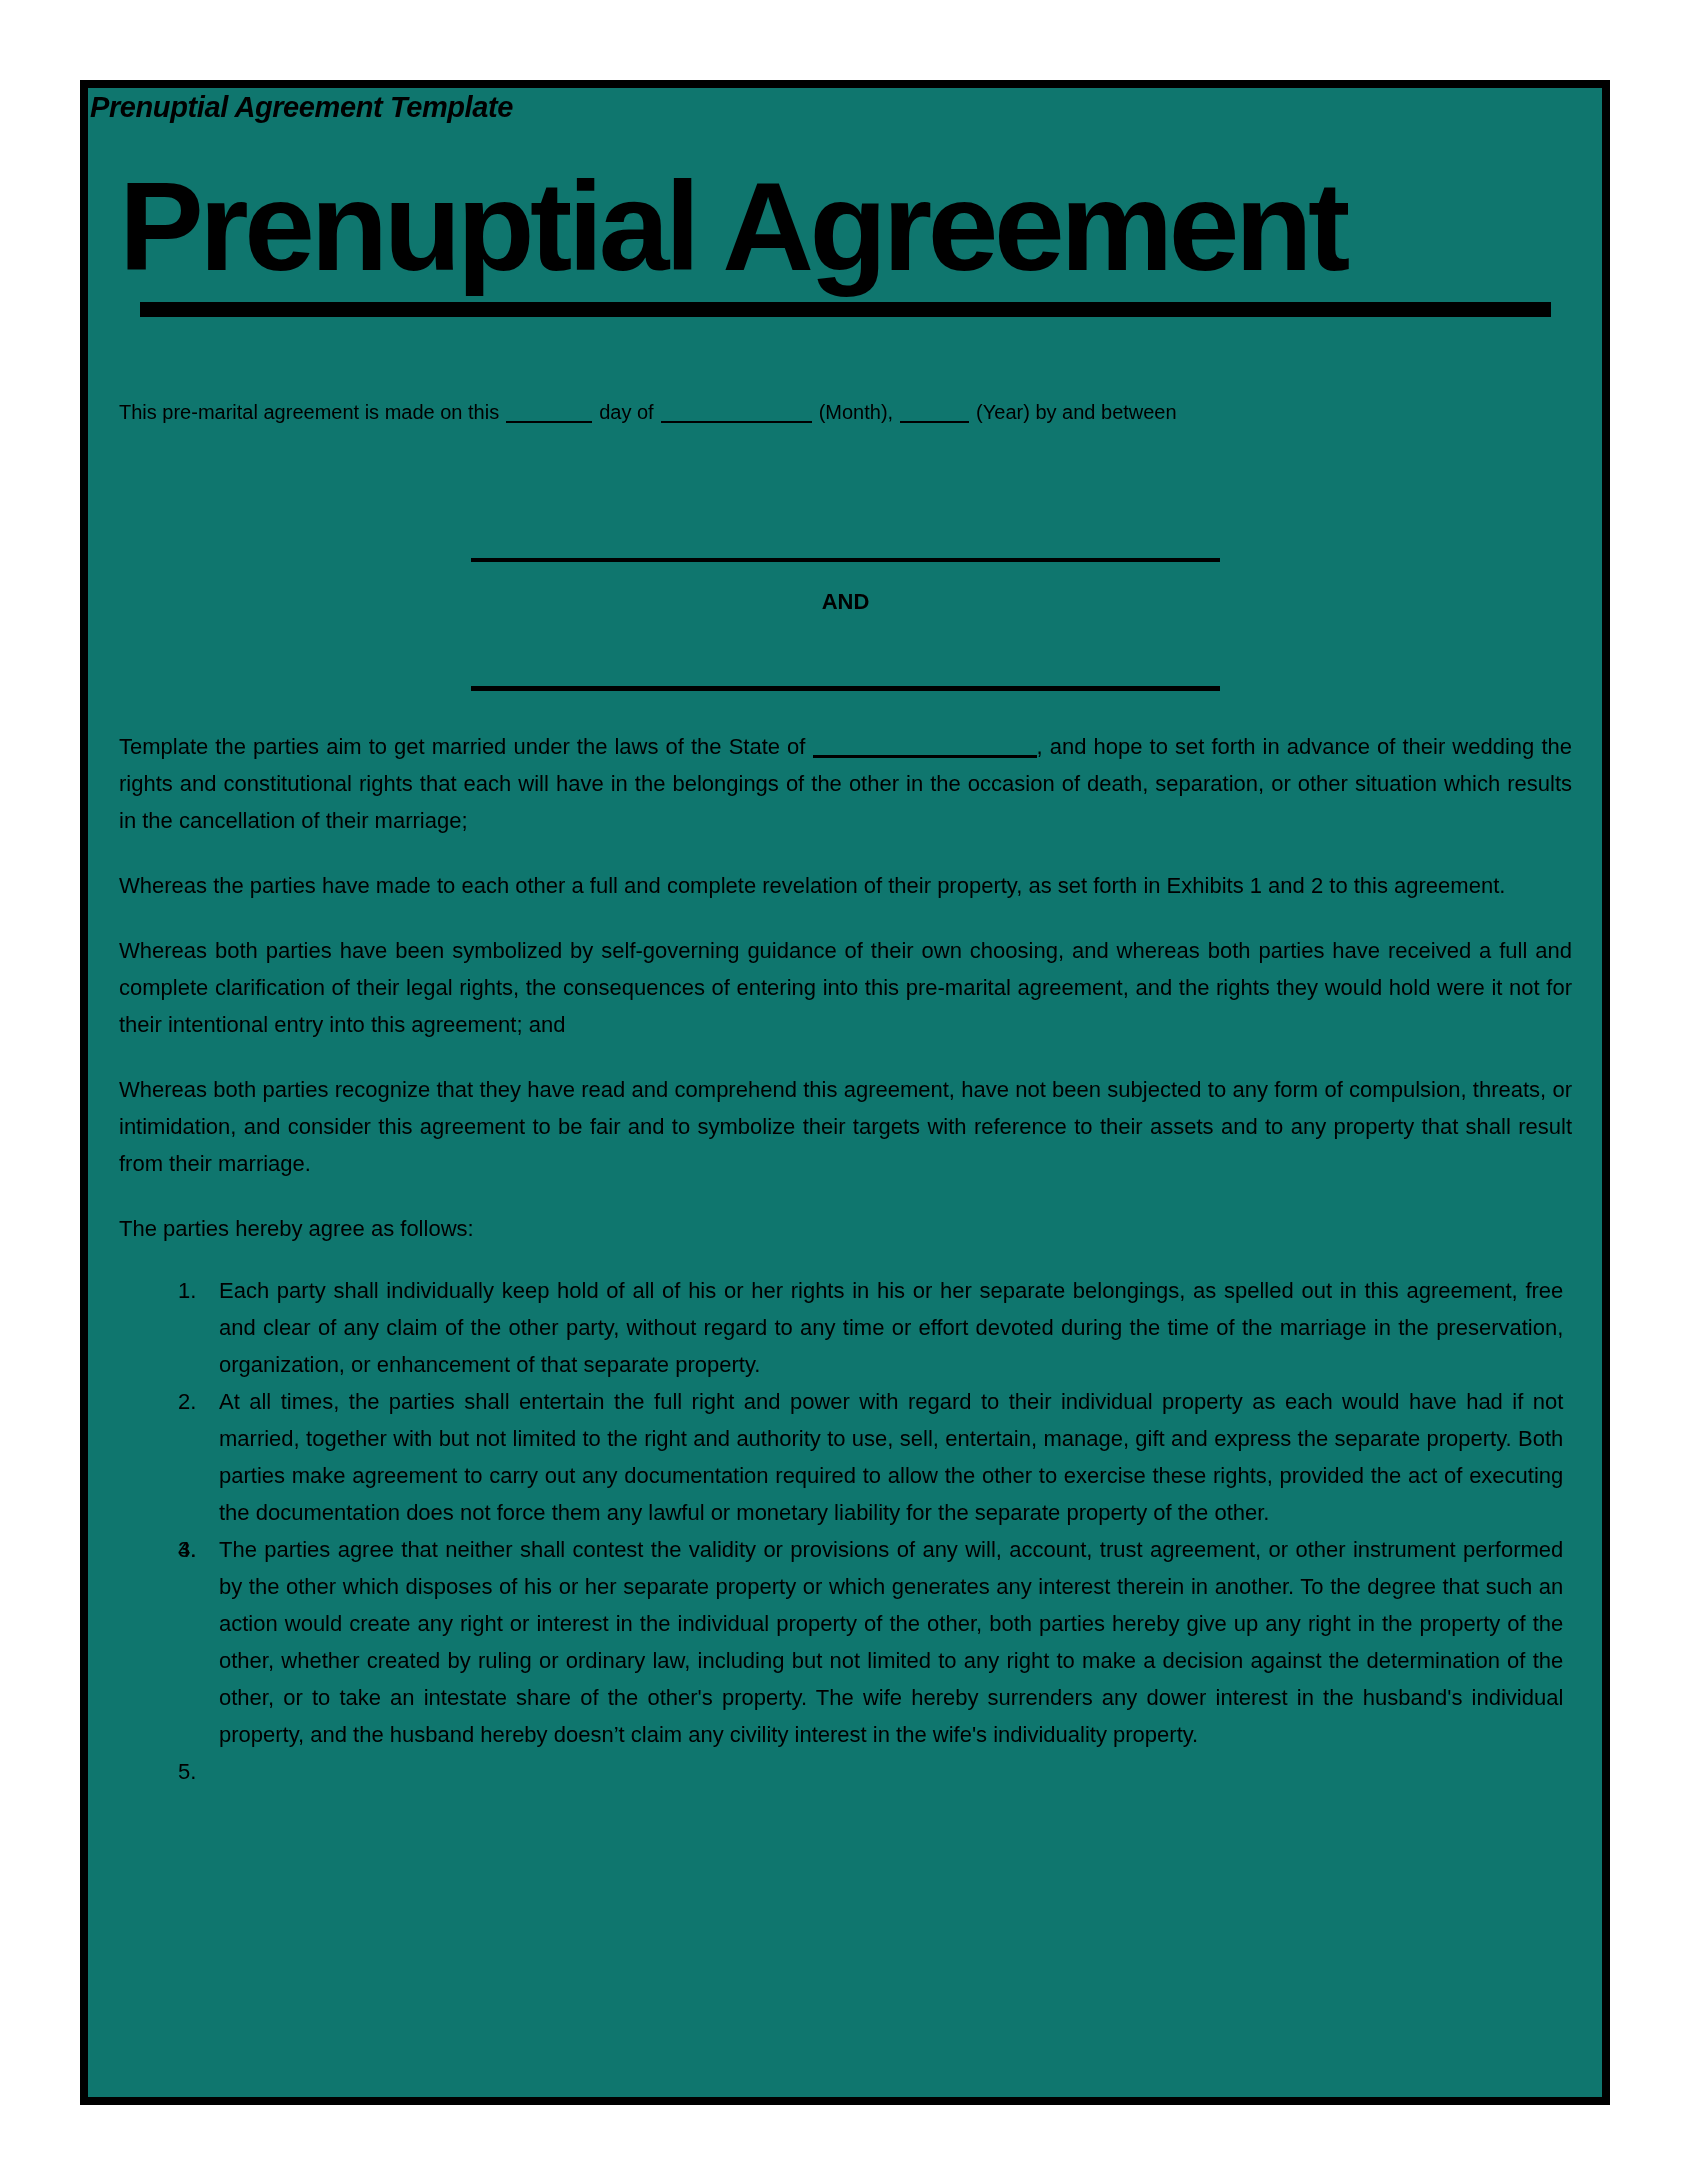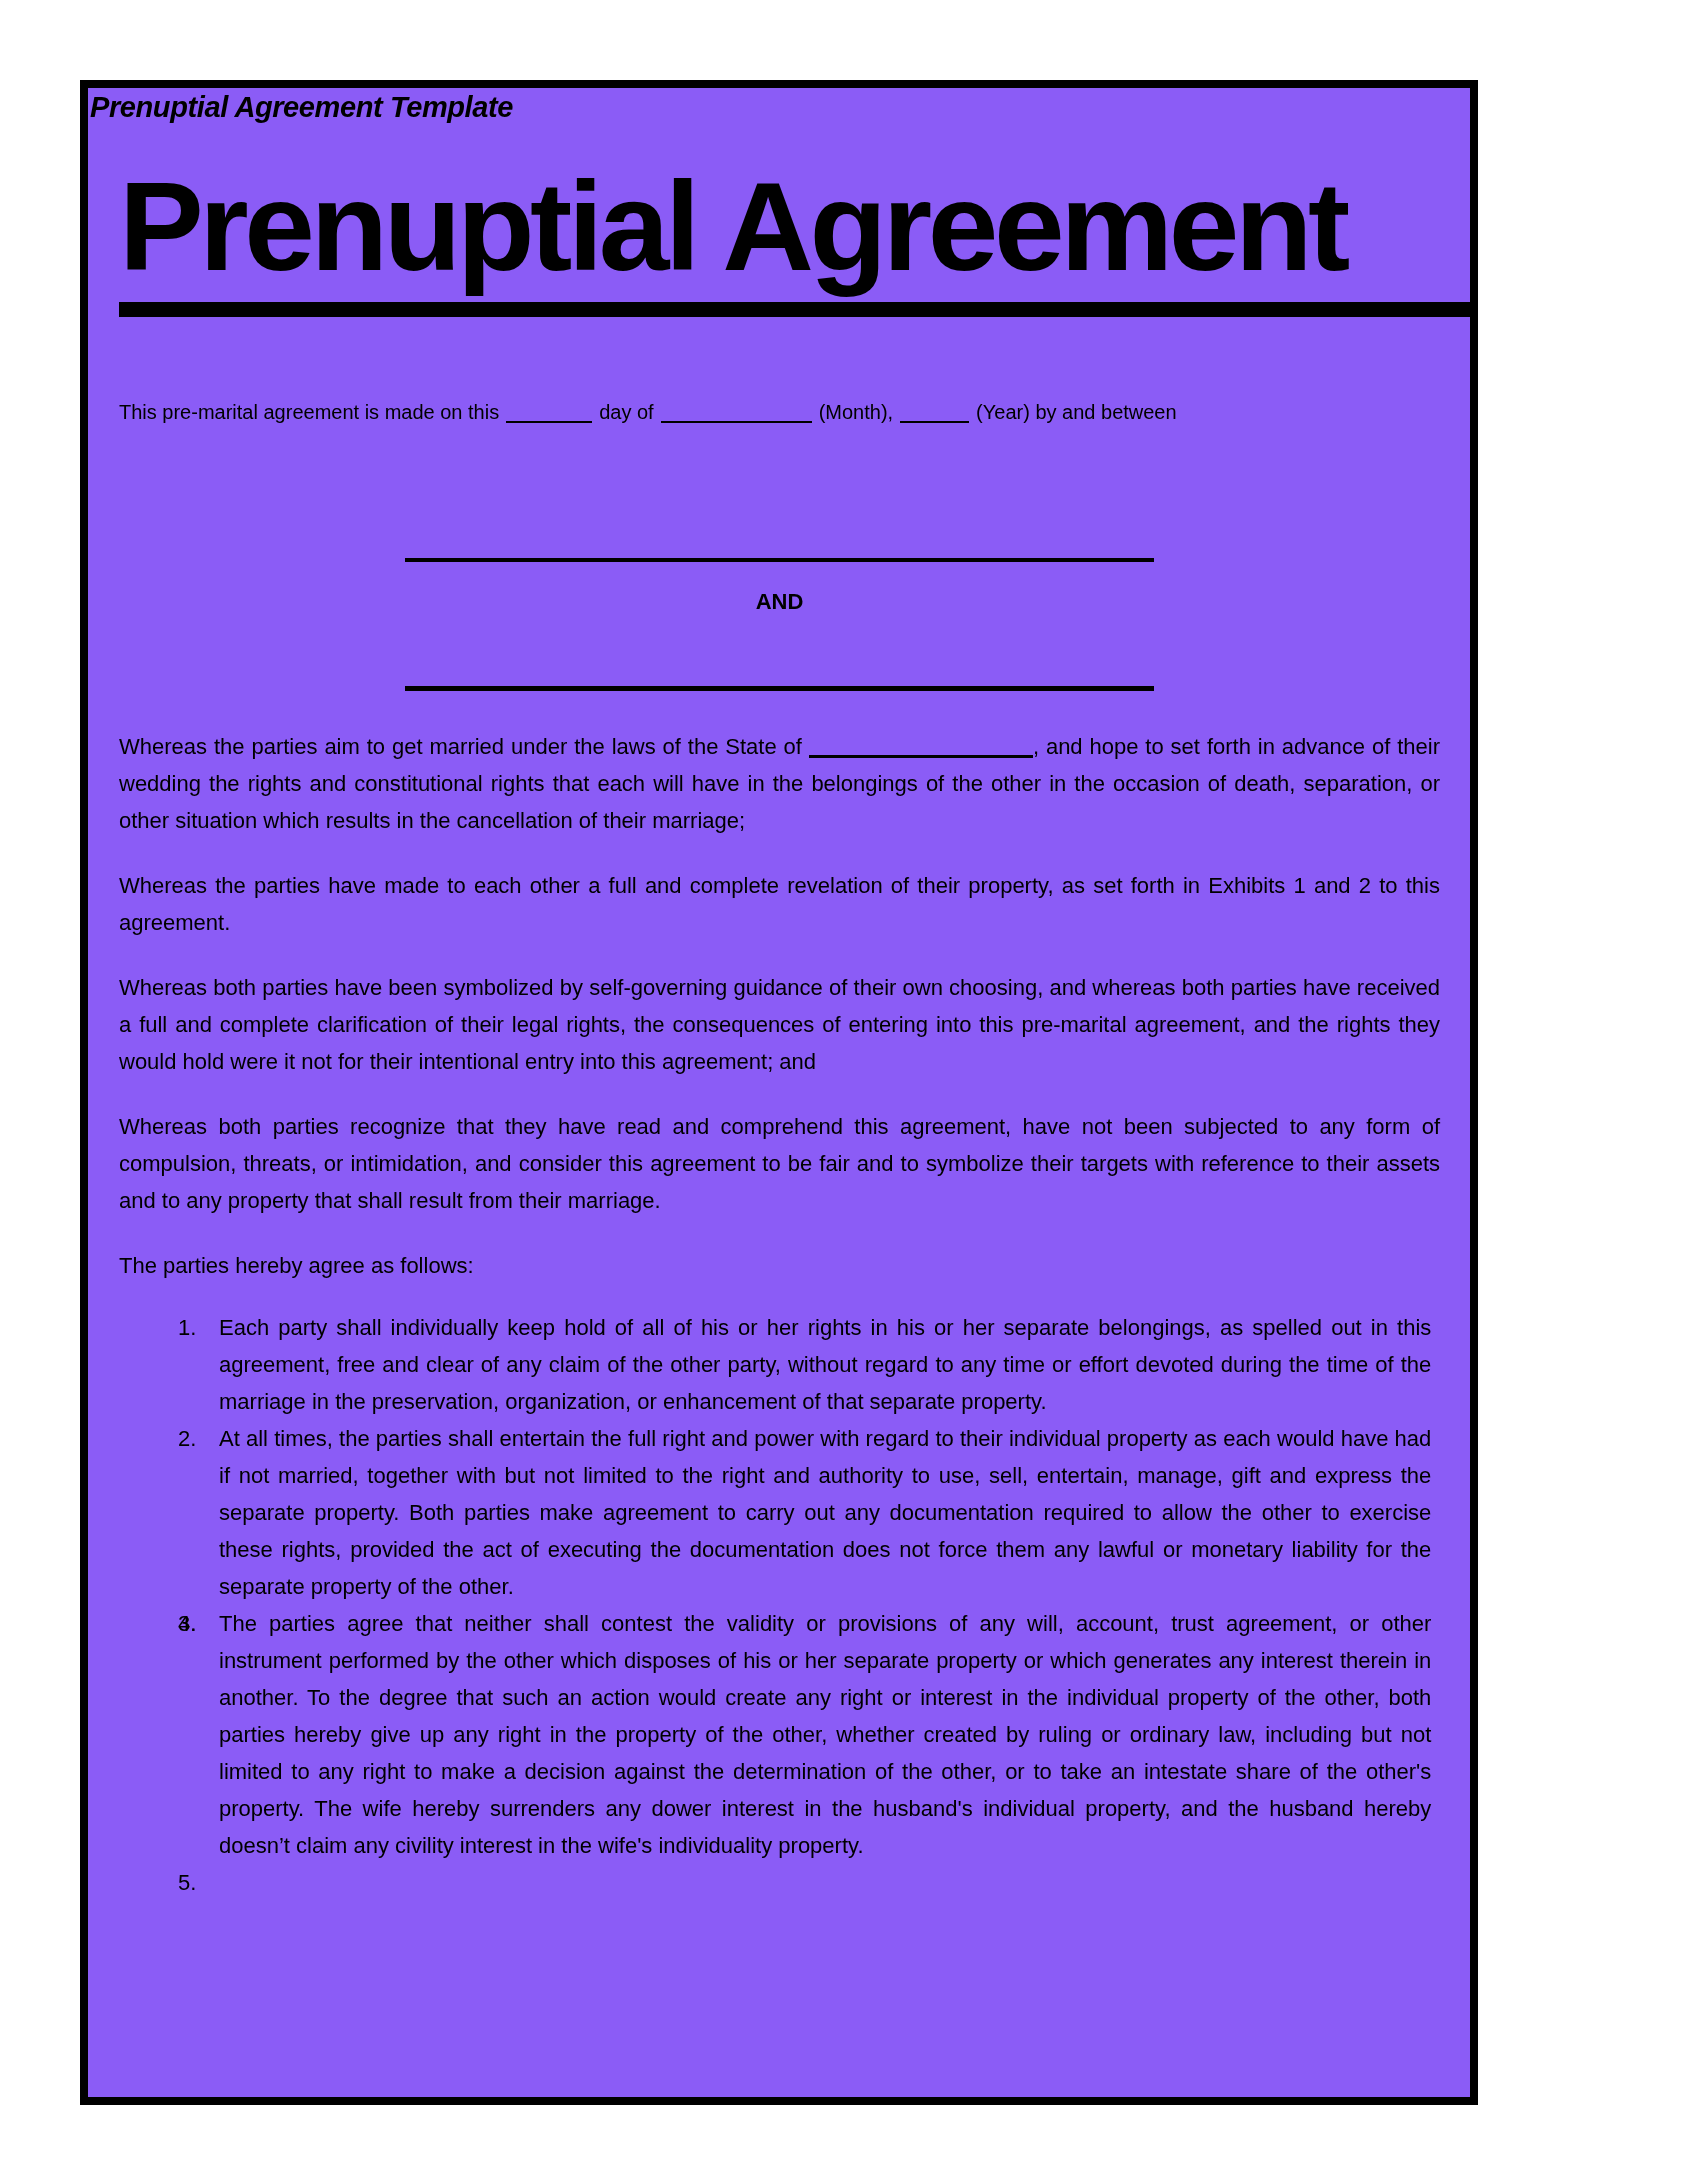--- a/index.html
+++ b/index.html
@@ -8,25 +8,25 @@
     background: #ffffff;
     width: 1687px;
     height: 2184px;
     font-family: "Liberation Sans", "DejaVu Sans", sans-serif;
     color: #000000;
   }
   .sheet {
     position: absolute;
     left: 80px;
     top: 80px;
-    width: 1398px;
+    width: 1530px;
     height: 2025px;
     box-sizing: border-box;
     border: 8.7px solid #000000;
-    background: #8b5cf6;
+    background: #0f766e;
     padding: 0 30px 0 31px;
     overflow: hidden;
   }
   .template-label {
     margin-left: -29px;
     font-size: 29px;
     line-height: 38px;
     font-weight: bold;
     font-style: italic;
     letter-spacing: -0.4px;
@@ -127,21 +127,21 @@
   <div class="title-underline"></div>
 
   <div class="intro-line"><span>This pre-marital agreement is made on this</span><span class="blank blank-day"></span><span>day of</span><span class="blank blank-month"></span><span>(Month),</span><span class="blank blank-year"></span><span>(Year) by and between</span></div>
 
   <div class="party-line party-line-1"></div>
 
   <div class="and-label">AND</div>
 
   <div class="party-line party-line-2"></div>
 
-  <p class="para para-first"><span>Whereas the parties aim to get married under the laws of the State of</span>
+  <p class="para para-first"><span>Template the parties aim to get married under the laws of the State of</span>
     <span class="state-blank"></span><span>, and hope to set forth in advance of their wedding the rights and constitutional rights that each will have in the belongings of the other in the occasion of death, separation, or other situation which results in the cancellation of their marriage;</span></p>
 
   <p class="para">Whereas the parties have made to each other a full and complete revelation of their property, as set forth in Exhibits 1 and 2 to this agreement.</p>
 
   <p class="para">Whereas both parties have been symbolized by self-governing guidance of their own choosing, and whereas both parties have received a full and complete clarification of their legal rights, the consequences of entering into this pre-marital agreement, and the rights they would hold were it not for their intentional entry into this agreement; and</p>
 
   <p class="para">Whereas both parties recognize that they have read and comprehend this agreement, have not been subjected to any form of compulsion, threats, or intimidation, and consider this agreement to be fair and to symbolize their targets with reference to their assets and to any property that shall result from their marriage.</p>
 
   <div class="agree-lead">The parties hereby agree as follows:</div>
 

